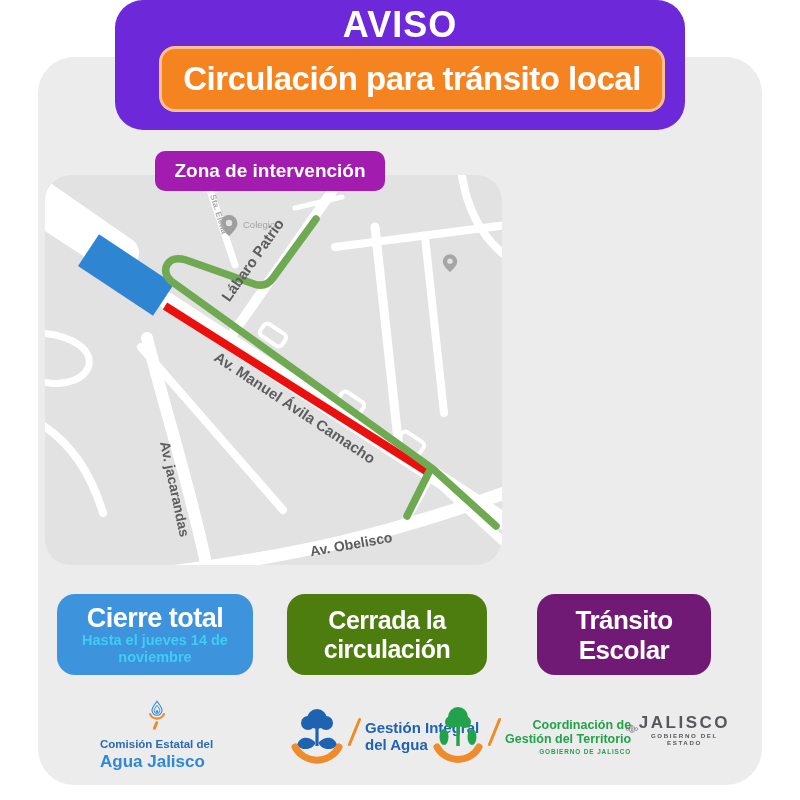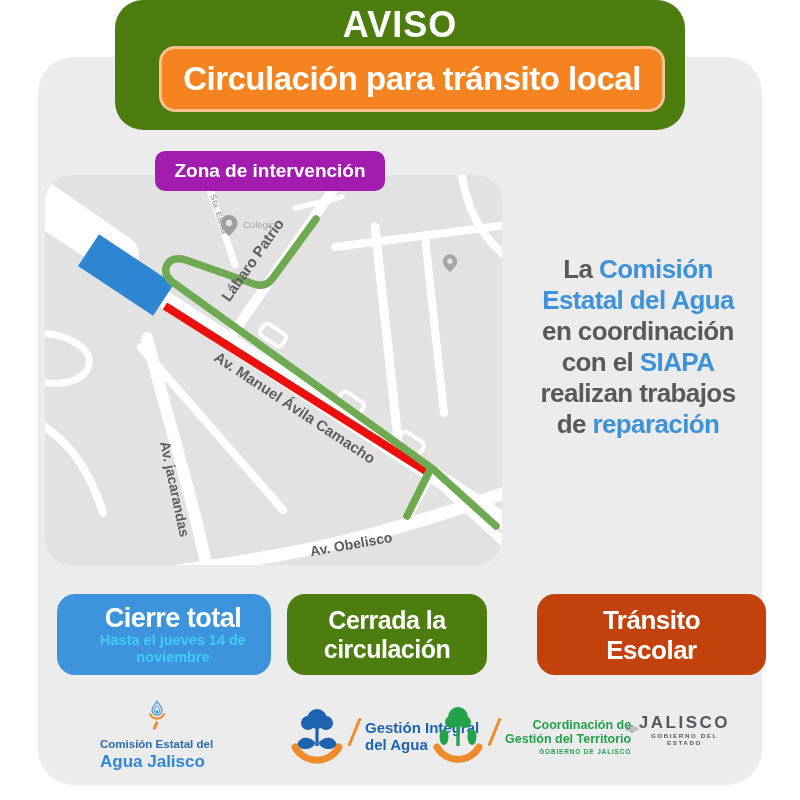--- a/index.html
+++ b/index.html
@@ -1,44 +1,44 @@
 <!DOCTYPE html>
 <html><head>
 <meta charset="utf-8">
 <style>
   html,body{margin:0;padding:0;}
   .page{position:relative;width:800px;height:800px;background:#ffffff;overflow:hidden;
         font-family:"Liberation Sans","DejaVu Sans",sans-serif;}
   .card{position:absolute;left:38px;top:57px;width:724px;height:728px;background:#ececec;border-radius:36px;}
   
-  .header{position:absolute;left:115px;top:0;width:570px;height:130px;background:#4d7c0f;border-radius:28px;z-index:6;}
+  .header{position:absolute;left:115px;top:0;width:570px;height:130px;background:#6d28d9;border-radius:28px;z-index:6;}
   .aviso{position:absolute;left:0;right:0;top:4px;text-align:center;color:#ffffff;font-size:36px;font-weight:800;letter-spacing:1px;}
   .titlebox{position:absolute;left:20px;right:20px;top:46px;height:60px;background:#f5831f;border:3px solid rgba(255,255,255,.5);
             border-radius:16px;display:flex;align-items:center;justify-content:center;margin-left:24px;}
   .titlebox span{color:#fff;font-size:33px;font-weight:800;letter-spacing:-0.5px;white-space:nowrap;}
   
   .zona{position:absolute;left:155px;top:151px;width:230px;height:40px;background:#a21caf;border-radius:10px;z-index:7;
         display:flex;align-items:center;justify-content:center;color:#fff;font-size:19px;font-weight:800;}
   
   .map{position:absolute;left:45px;top:175px;width:457px;height:390px;background:#e2e2e2;border-radius:26px;overflow:hidden;z-index:2;}
   .map svg{display:block;}
   
   .msg{position:absolute;left:512px;top:254px;width:252px;text-align:center;z-index:3;
        font-size:26px;font-weight:700;color:#58595b;letter-spacing:-0.6px;line-height:31px;}
   .msg .blu{color:#3e92d9;font-weight:800;}
   
   .badge{position:absolute;top:594px;height:81px;border-radius:18px;display:flex;flex-direction:column;
-         align-items:center;justify-content:center;text-align:center;z-index:3;padding-left:18px;}
+         align-items:center;justify-content:center;text-align:center;z-index:3;}
   .badge .t{color:#fff;font-weight:800;letter-spacing:-0.5px;}
   .b-blue{left:57px;width:196px;background:#3d93dc;}
   .b-blue .t{font-size:27px;line-height:28px;}
   .b-blue .s{color:#3ecdf5;font-size:14.5px;font-weight:800;line-height:17px;width:170px;}
   .b-red{left:287px;width:200px;background:#4d7c0f;padding:0 28px;box-sizing:border-box;}
   .b-red .t{font-size:25px;line-height:29px;}
-  .b-green{left:537px;width:229px;background:#c2410c;padding:0 55px;box-sizing:border-box;}
+  .b-green{left:537px;width:174px;background:#701a75;padding:0 55px;box-sizing:border-box;}
   .b-green .t{font-size:26px;line-height:30px;}
   
   .logo{position:absolute;top:700px;height:72px;display:flex;align-items:center;z-index:3;}
   .slash{width:3px;height:30px;background:#ef8b2a;transform:rotate(22deg);margin:0 9px 8px 6px;border-radius:2px;}
   .l1{left:100px;flex-direction:column;}  .l2{left:287px;}  .l3{left:429px;text-align:right;}
   .l1 .t1{font-size:11.5px;font-weight:700;color:#2a6cb3;line-height:13px;}
   .l1 .t2{font-size:17px;font-weight:800;color:#2f87d7;line-height:21px;}
   .l2 .t1,.l2 .t2{font-size:15px;font-weight:800;color:#1e63b0;line-height:17px;}
   .l3 .t1,.l3 .t2{font-size:12.5px;font-weight:800;color:#22a24b;line-height:14px;}
   .l3 .t3{font-size:6.4px;font-weight:700;color:#22a24b;letter-spacing:0.9px;margin-top:2px;}
@@ -107,28 +107,20 @@
         <text transform="translate(212,88) rotate(-55)" text-anchor="middle" font-size="15">Lábaro Patrio</text>
         <text transform="translate(247,237) rotate(33.5)" text-anchor="middle" font-size="15">Av. Manuel Ávila Camacho</text>
         <text transform="translate(125,315) rotate(78)" text-anchor="middle" font-size="14">Av. jacarandas</text>
         <text transform="translate(307,374) rotate(-10)" text-anchor="middle" font-size="14">Av. Obelisco</text>
         <text transform="translate(171,40) rotate(73)" text-anchor="middle" font-size="8.5" fill="#ababab">Sta. Elena</text>
         <text x="198" y="53" font-size="9.5" font-weight="normal" fill="#a3a3a3">Colegio</text>
       </g>
     </svg>
   </div>
 
-  <div class="msg">
-    <div><span>La </span><span class="blu">Comisión</span></div>
-    <div class="blu">Estatal del Agua</div>
-    <div>en coordinación</div>
-    <div><span>con el </span><span class="blu">SIAPA</span></div>
-    <div>realizan trabajos</div>
-    <div><span>de </span><span class="blu">reparación</span></div>
-  </div>
 
   <div class="badge b-blue">
     <div class="t">Cierre total</div>
     <div class="s">Hasta el jueves 14 de noviembre</div>
   </div>
   <div class="badge b-red">
     <div class="t">Cerrada la circulación</div>
   </div>
   <div class="badge b-green">
     <div class="t">Tránsito Escolar</div>

